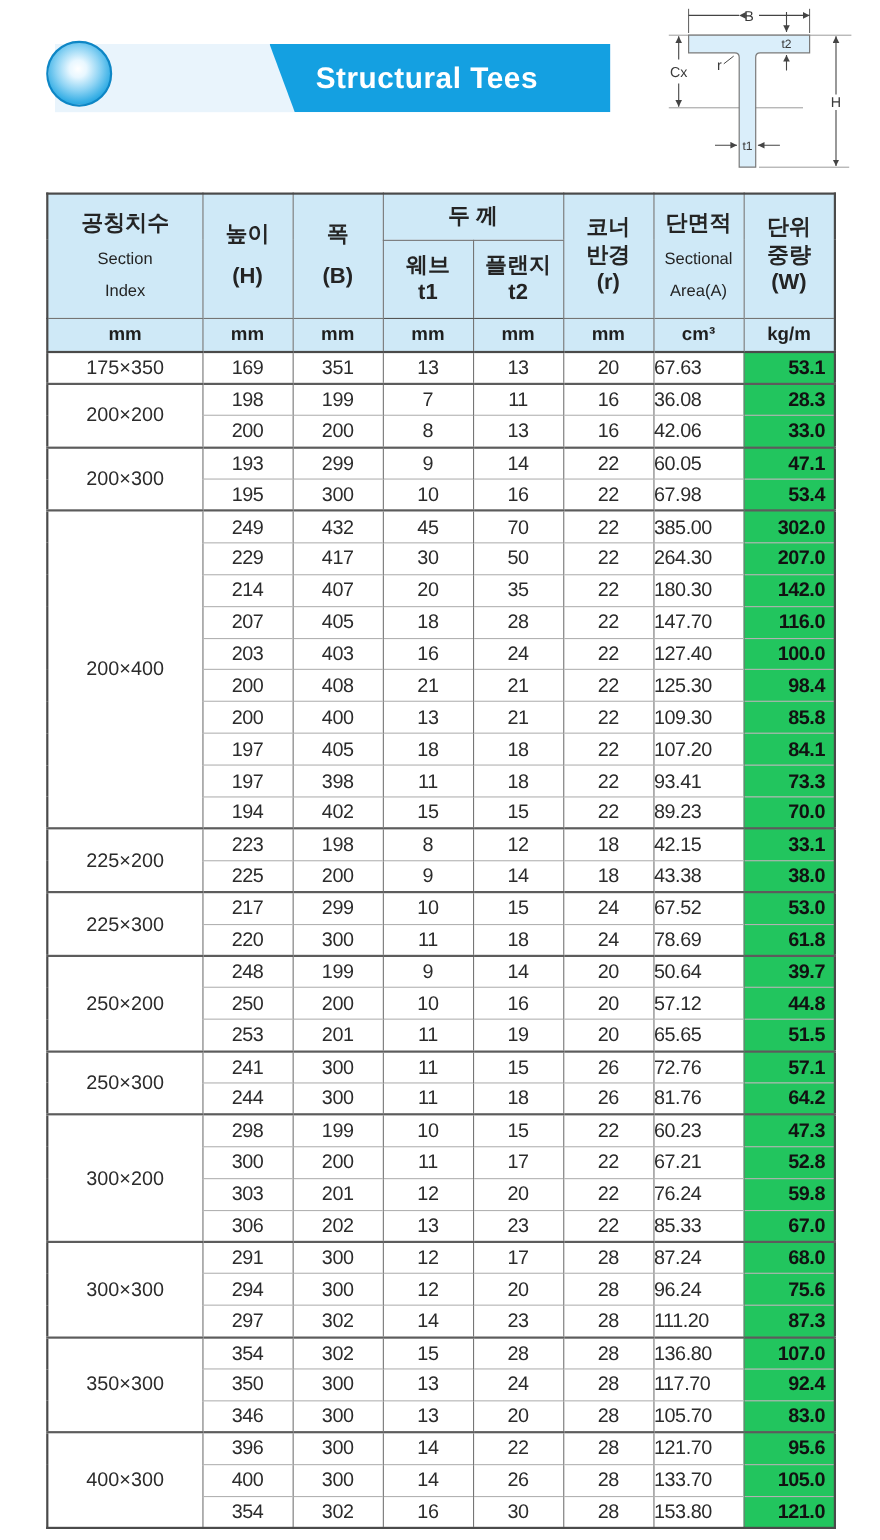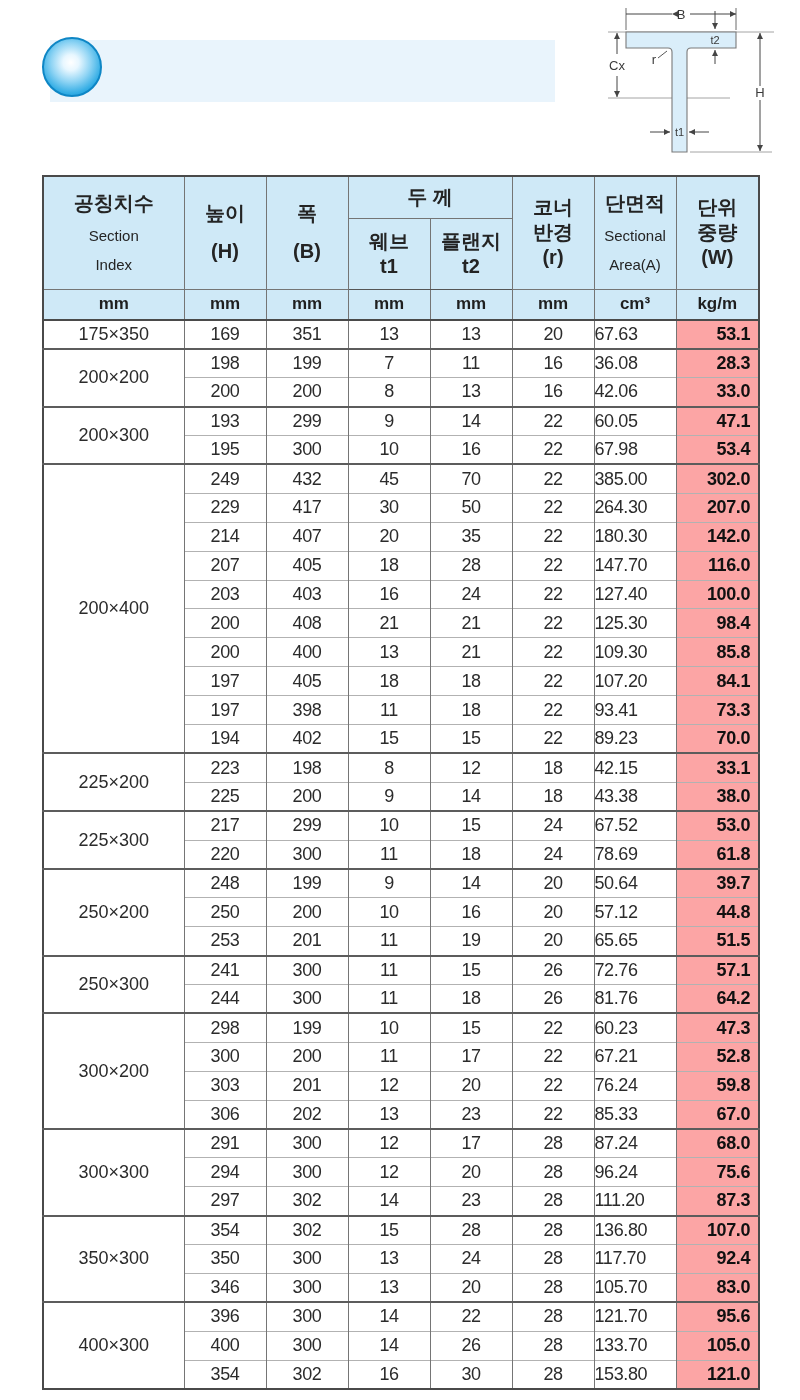--- a/index.html
+++ b/index.html
@@ -36,26 +36,29 @@
   .hgap{height:13px;}
   .spec thead tr.h1 th{border-bottom:1px solid #757575;height:42px;}
   .spec thead tr.h1 th.tall{height:113px;}
   .spec thead tr.h2 th{height:70px;border-bottom:1px solid #555;}
   .spec thead tr.h3 th{height:31px;border-bottom:2px solid #4a4a4a;font-size:17px;font-weight:700;color:#1f1f1f;}
   .spec tbody td{height:28.9px;font-size:18px;letter-spacing:-0.4px;color:#2b2b2b;background:#ffffff;}
   .spec tbody tr.gstart td{border-top:2px solid #5c5c5c;}
   .spec tbody tr.ginner td{border-top:1px solid #b2b2b2;}
   .spec td.idx{font-size:18px;letter-spacing:0;}
   .spec td.num-r{text-align:left;padding-right:9px;}
-  .spec td.wcol{text-align:right;padding-right:8px;font-weight:700;background:#fca5a5;color:#111;}
+  .spec td.wcol{text-align:right;padding-right:8px;font-weight:700;background:#22c55e;color:#111;}
 </style>
 </head>
 <body>
 
 <div class="title-strip">
+  <div class="title-blue">
+    <span class="title-en">Structural Tees</span>
+  </div>
   <div class="sphere"></div>
 </div>
 
 <div class="diagram">
   <svg width="194" height="160" viewBox="0 0 194 160">
     <defs>
       <marker id="ar" markerWidth="8" markerHeight="8" refX="6" refY="3" orient="auto">
         <path d="M0,0 L6,3 L0,6 Z" fill="#444"></path>
       </marker>
     </defs>

